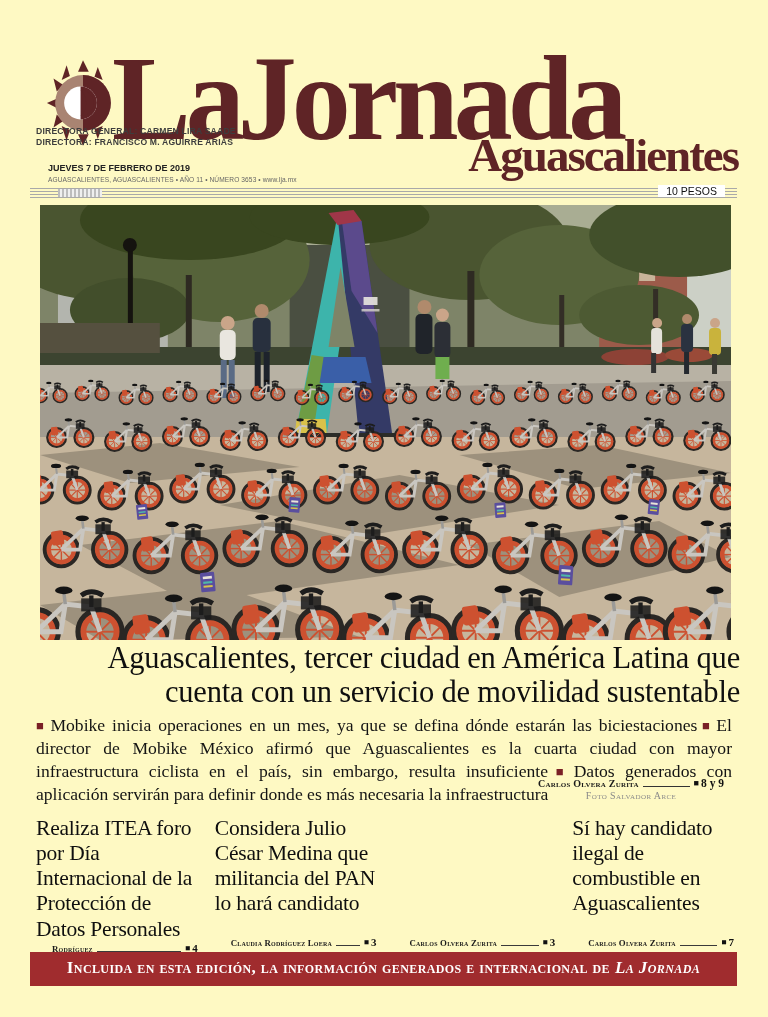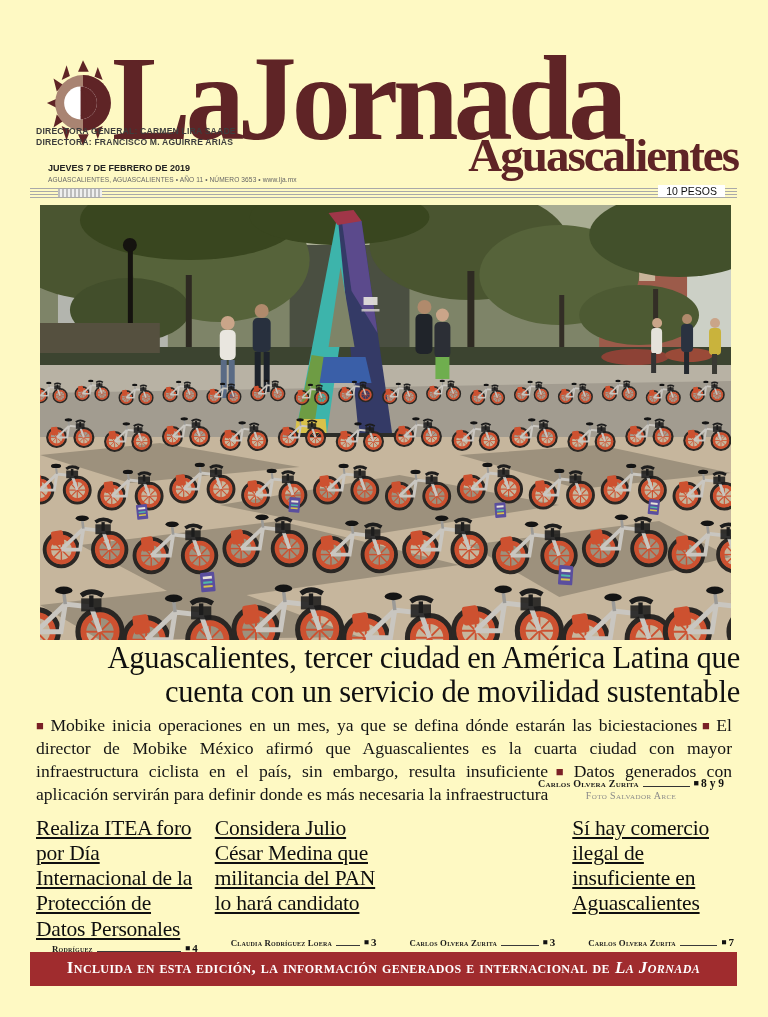--- a/index.html
+++ b/index.html
@@ -49,21 +49,21 @@
   .bl-pages{font-weight:bold;font-size:11.5px;color:#111;white-space:nowrap;}
   .bl-pages .sq{color:#111;font-size:9px;vertical-align:1px;margin-right:2px;}
   .bl-credit{text-align:center;font-variant:small-caps;font-size:10px;color:#8a8a8a;
     letter-spacing:.4px;margin-top:1px;}
 
   
   .stories{position:absolute;left:36px;right:34px;top:816px;display:grid;
     grid-template-columns:repeat(4,1fr);column-gap:17px;}
   .story{display:flex;flex-direction:column;height:132px;}
   .story h2{margin:0;font-weight:400;font-size:21.5px;line-height:1.17;color:#0f0f0f;
-    letter-spacing:-.2px;text-decoration:underline;}
+    letter-spacing:-.2px;}
   .story-byline{margin-top:auto;display:flex;align-items:flex-end;padding-left:16px;}
   .sb-name{font-variant:small-caps;font-weight:bold;font-size:8.8px;color:#1a1a1a;
     white-space:nowrap;letter-spacing:.2px;}
   .sb-fill{flex:1;border-bottom:1.4px solid #3a3a3a;margin:0 4px 2px 4px;min-width:6px;}
   .sb-page{font-weight:bold;font-size:11px;color:#111;white-space:nowrap;}
   .sb-page .sq{font-size:8.5px;vertical-align:1px;margin-right:2px;}
 
   
   .banner{position:absolute;left:30px;right:31px;top:952px;background:#a02c2e;
     color:#ffffff;text-align:center;padding:6px 0 8px;font-variant:small-caps;
@@ -354,21 +354,21 @@
       </div>
     </article>
     <article class="story">
       <div class="story-byline">
         <span class="sb-name">Carlos Olvera Zurita</span>
         <span class="sb-fill"></span>
         <span class="sb-page"><span class="sq">■</span><span>3</span></span>
       </div>
     </article>
     <article class="story">
-      <h2>Sí hay comercio ilegal de insuficiente en Aguascalientes</h2>
+      <h2>Sí hay candidato ilegal de combustible en Aguascalientes</h2>
       <div class="story-byline">
         <span class="sb-name">Carlos Olvera Zurita</span>
         <span class="sb-fill"></span>
         <span class="sb-page"><span class="sq">■</span><span>7</span></span>
       </div>
     </article>
   </section>
 
   <div class="banner"><span>Incluida en esta edición, la información generados e internacional de</span><span class="brand">La Jornada</span></div>
 

